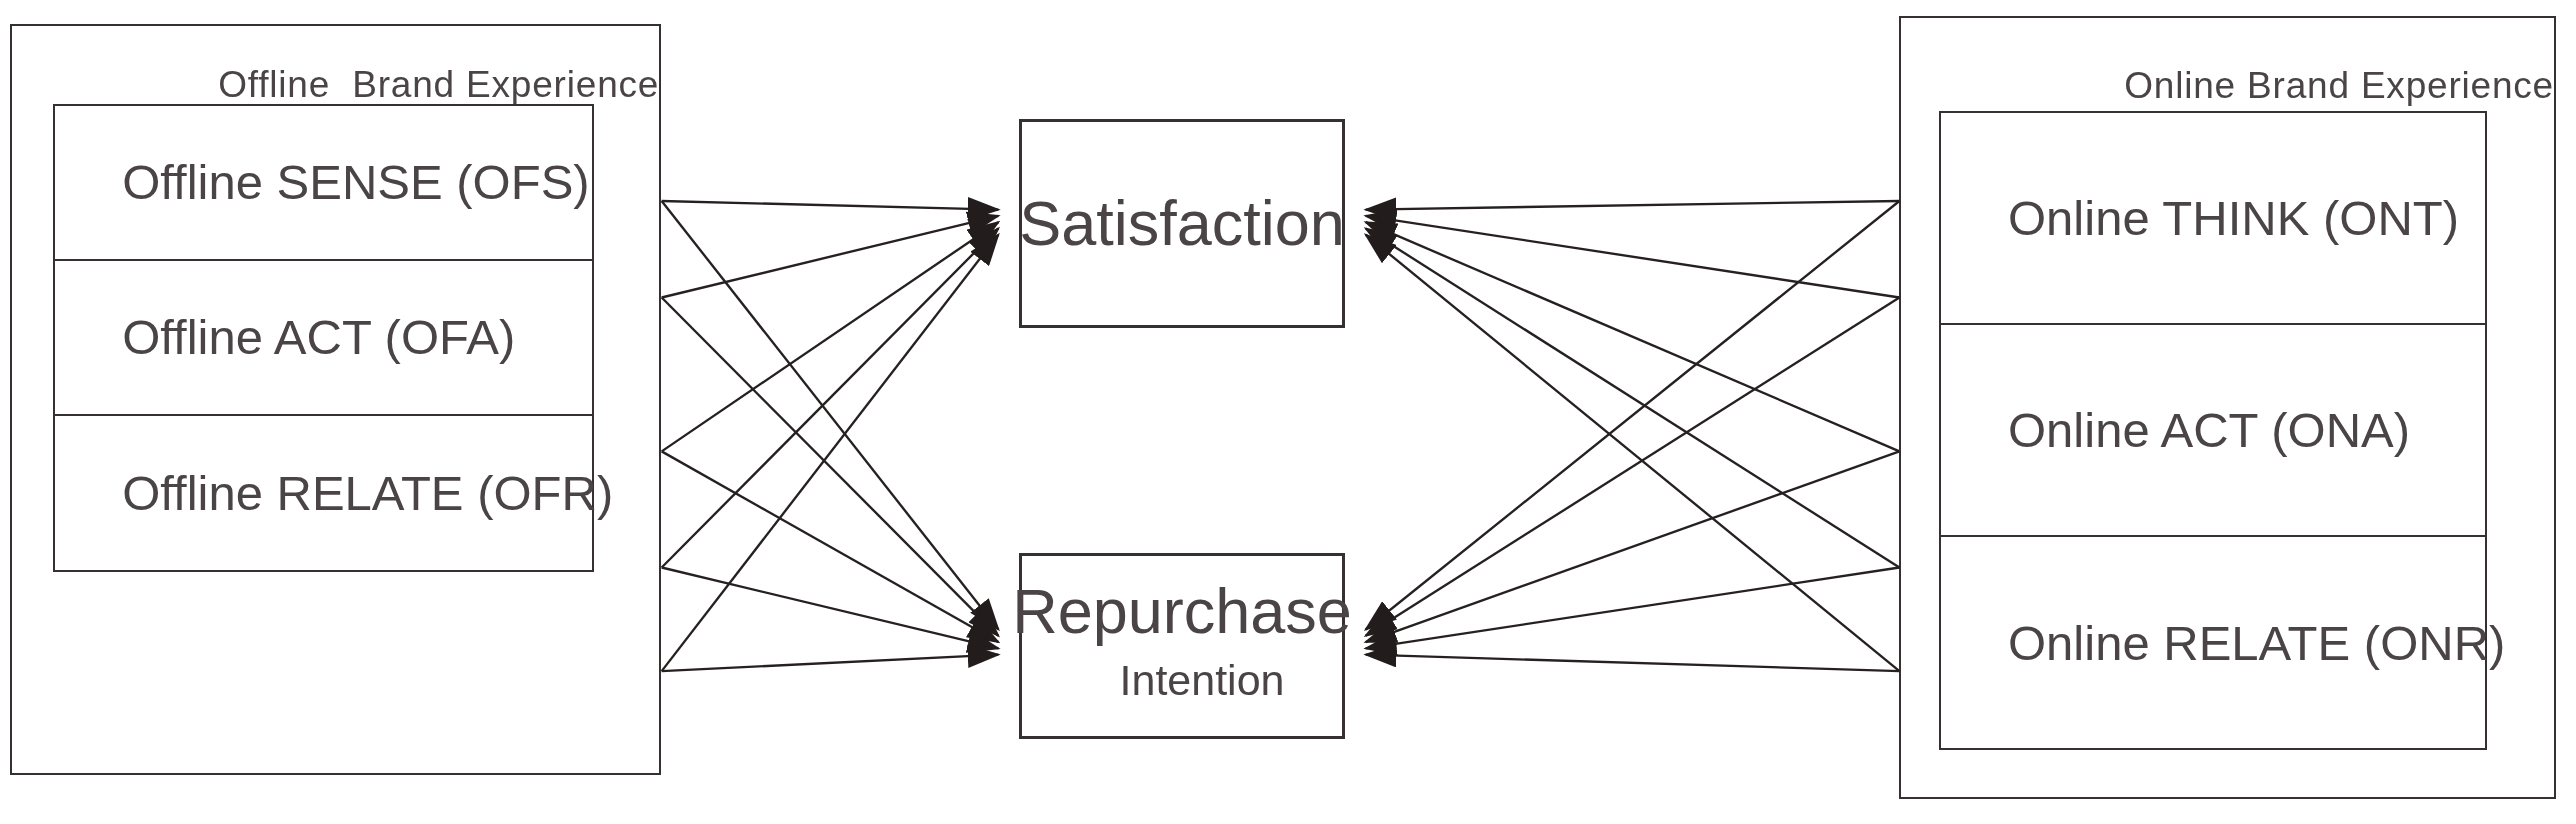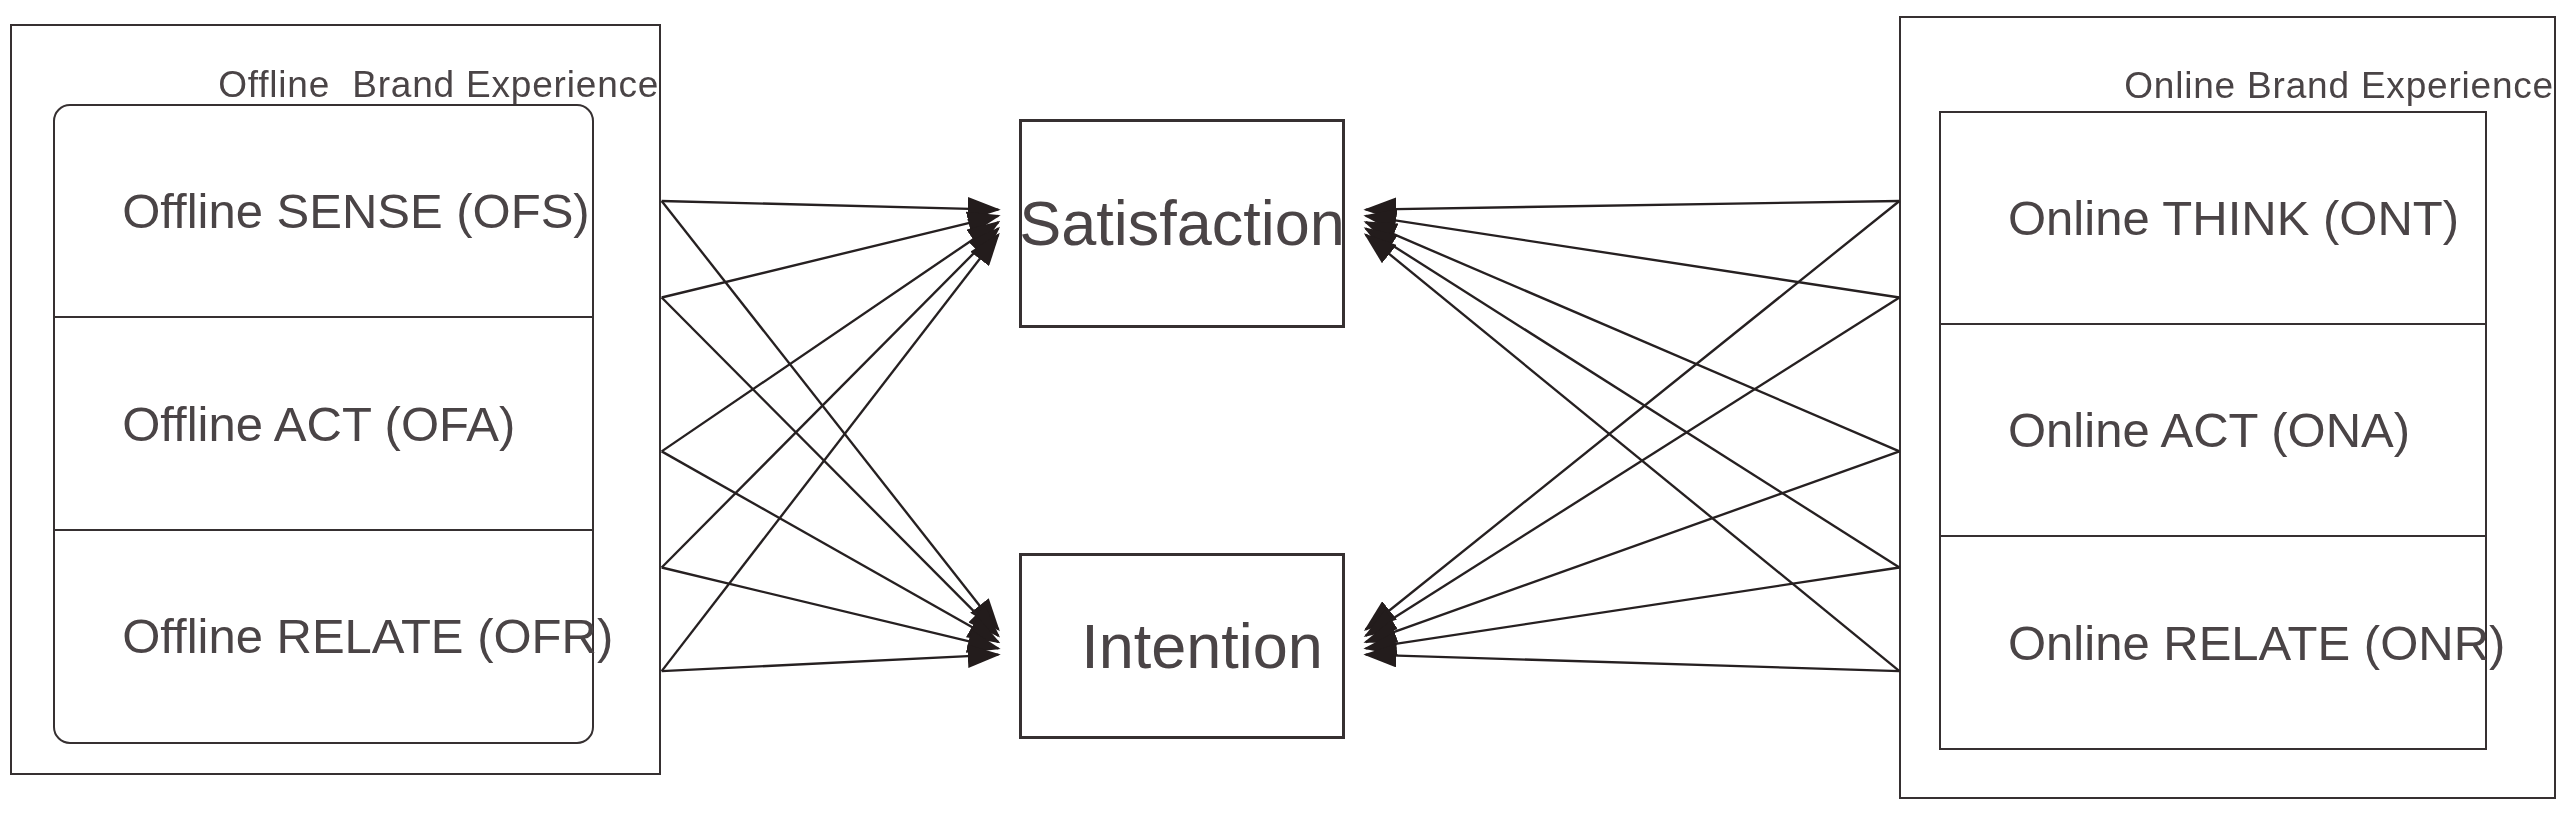--- a/index.html
+++ b/index.html
@@ -55,36 +55,36 @@
     border:3.1px solid var(--border);
     background:var(--bg);
     display:flex;
     flex-direction:column;
     align-items:center;
     justify-content:center;
     text-align:center;
     color:var(--text);
   }
   .center-box .line1{font-size:63px;line-height:69px;}
-  .center-box .line2{font-size:63px;line-height:69px;margin-left:40px;}
+  .center-box .line2{font-size:43px;line-height:69px;margin-left:40px;}
   svg.arrows{
     position:absolute;
     left:0;top:0;
     width:2576px;height:825px;
     pointer-events:none;
   }
 </style>
 </head>
 <body>
 
 <div class="stage">
 
   <div class="panel" style="left:10.2px;top:23.5px;width:651px;height:751px;">
     <div class="panel-title" style="top:38px;">Offline  Brand Experience</div>
-    <div class="stack" style="left:41px;top:78px;width:541px;height:640px;border-radius:17px;">
+    <div class="stack" style="left:41px;top:78px;width:541px;height:468px;">
       <div class="stack-row">
         <span>Offline SENSE (OFS)</span>
       </div>
       <div class="stack-row">
         <span>Offline ACT (OFA)</span>
       </div>
       <div class="stack-row">
         <span>Offline RELATE (OFR)</span>
       </div>
     </div>
@@ -103,20 +103,21 @@
         <span>Online RELATE (ONR)</span>
       </div>
     </div>
   </div>
 
   <div class="center-box" style="left:1019px;top:119px;width:326px;height:209px;">
     <span class="line1">Satisfaction</span>
   </div>
 
   <div class="center-box" style="left:1019px;top:553px;width:326px;height:186px;">
+    <span class="line1">Repurchase</span>
     <span class="line2">Intention</span>
   </div>
 
   <svg class="arrows" viewBox="0 0 3282 1051">
     <defs>
       <marker id="ah" orient="auto" markerWidth="14" markerHeight="10" refX="13" refY="5">
         <path d="M0,0 L14,5 L0,10 z" fill="#231c1c"></path>
       </marker>
     </defs>
     <g id="edge-lines">

